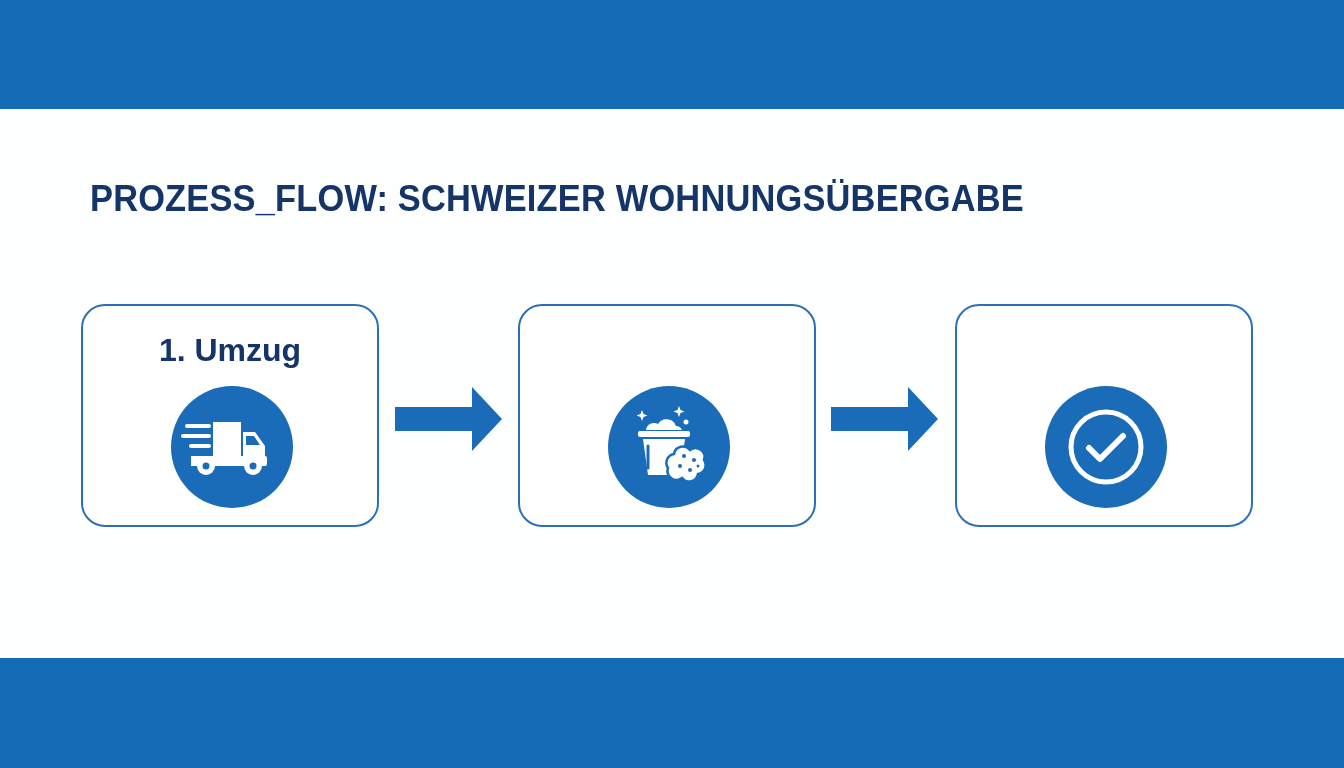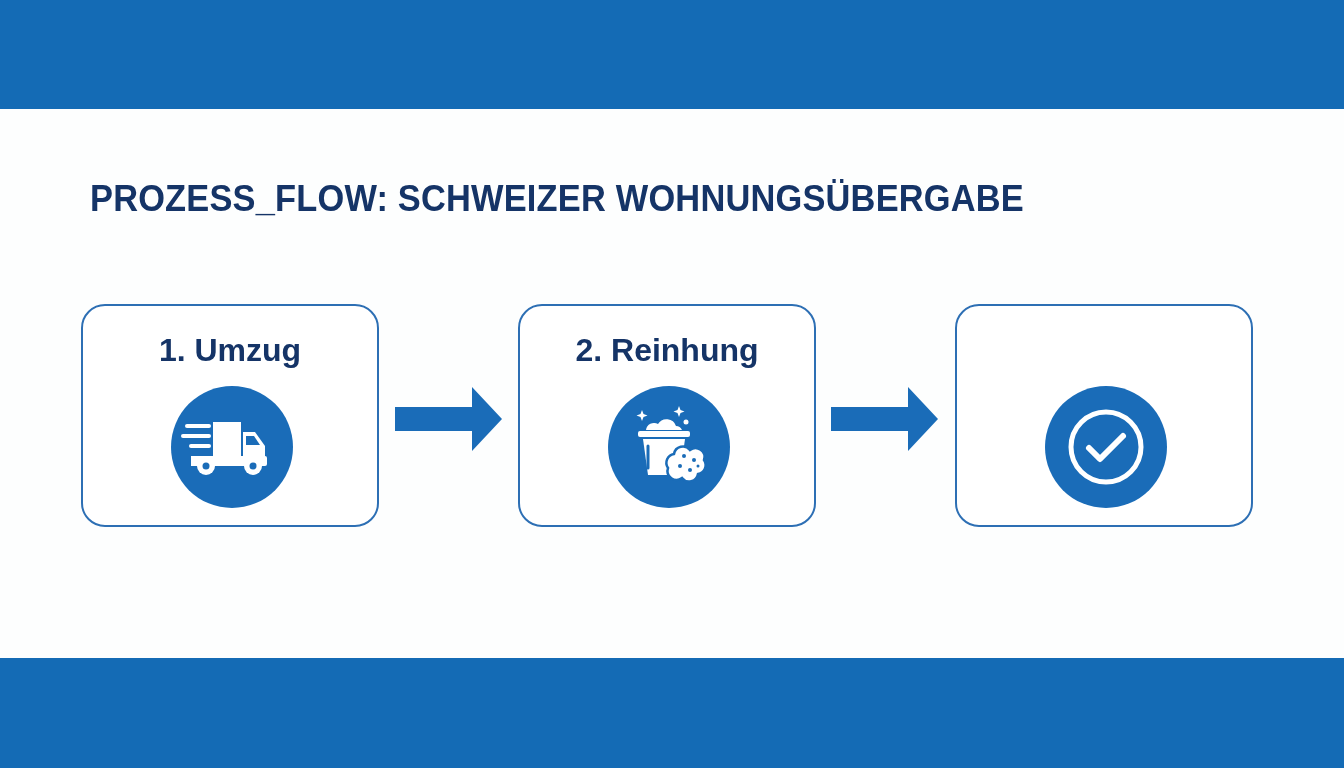--- a/index.html
+++ b/index.html
@@ -42,21 +42,20 @@
   </div>
 </div>
 
 <div class="arrow" style="left:395px;">
   <svg width="110" height="66" viewBox="0 0 110 66">
       <path d="M0 21 h77 v-20 l30 32 l-30 32 v-20 h-77 z" fill="#1a6cb8"></path>
     </svg>
 </div>
 
 <div class="step" style="left:518px;">
-  <div class="step-label">2. Reinhung</div>
   <div class="circle">
     <svg width="122" height="122" viewBox="0 0 122 122">
       <g fill="#fff">
         <path d="M34 24 l1.5 4 l4 1.5 l-4 1.5 l-1.5 4 l-1.5 -4 l-4 -1.5 l4 -1.5 z"></path>
         <path d="M71 20 l1.5 4 l4 1.5 l-4 1.5 l-1.5 4 l-1.5 -4 l-4 -1.5 l4 -1.5 z"></path>
         <circle cx="78" cy="36" r="2.5"></circle>
         <path d="M38 44 a8 8 0 0 1 12 -6 a10 10 0 0 1 18 2 a7 7 0 0 1 6 4 z"></path>
         <rect x="30" y="45" width="52" height="6" rx="2"></rect>
         <path d="M35 53 h42 l-5 36 h-32 z"></path>
       </g>

